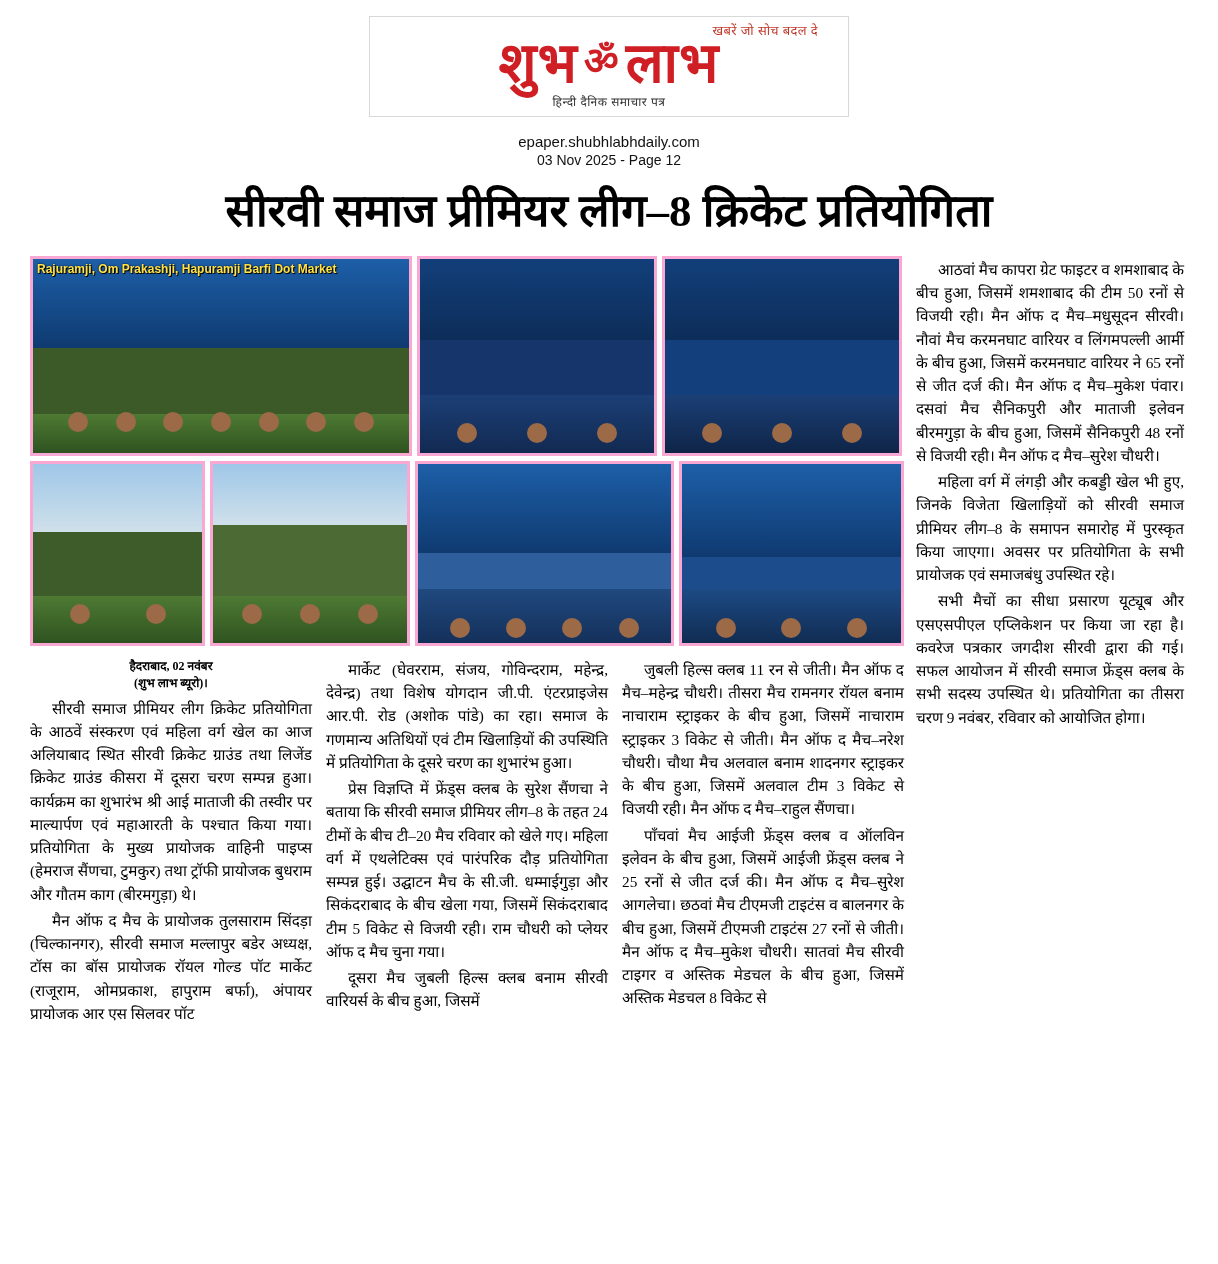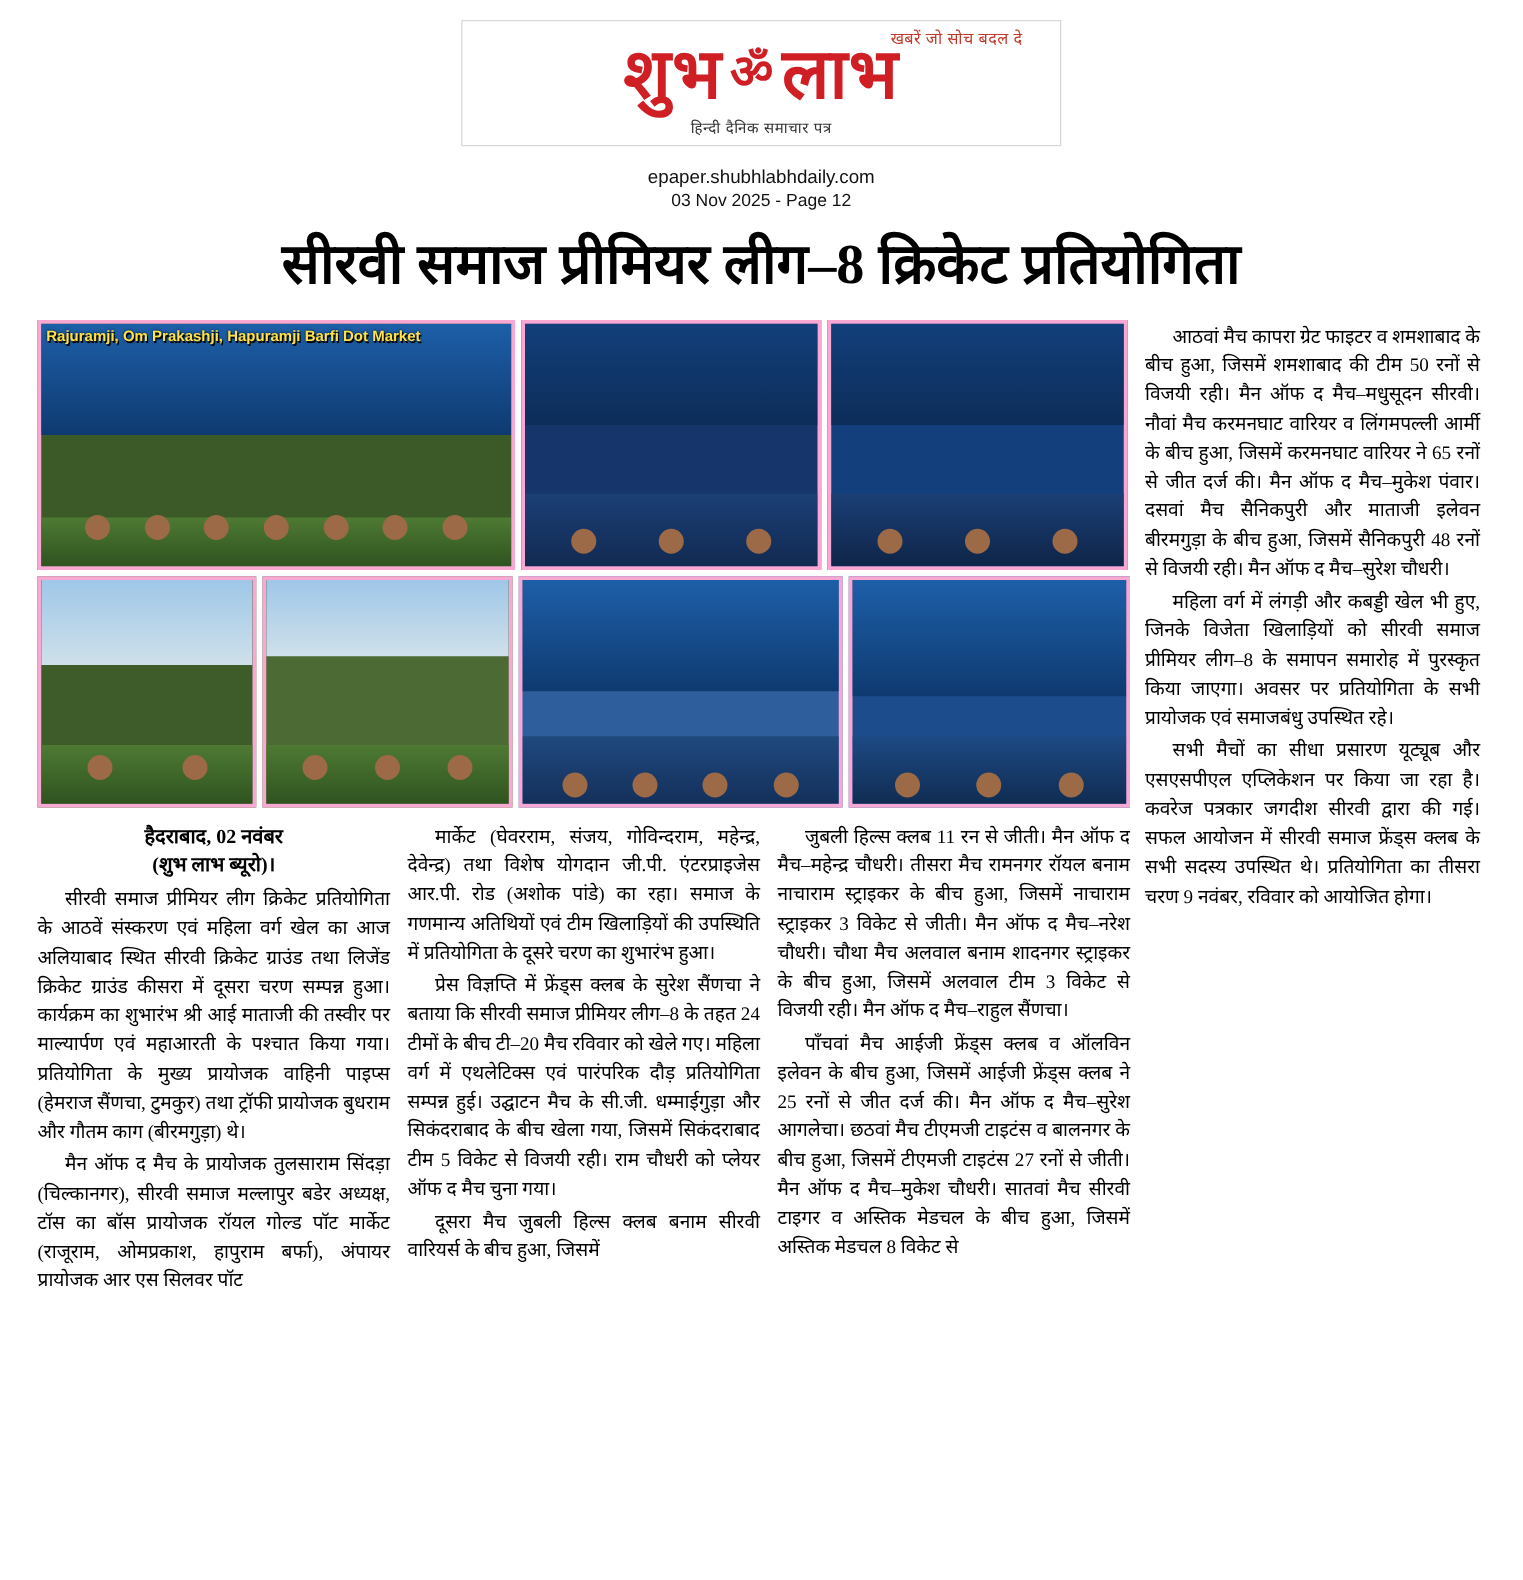--- a/index.html
+++ b/index.html
@@ -33,21 +33,21 @@
   .logo-tagline {
     font-family:"Liberation Sans", sans-serif;
     font-size:13px;
     color:#c0392b;
     text-align:right;
     padding-right:30px;
     letter-spacing:0.3px;
     margin-bottom:-4px;
   }
   .logo-main {
-    font-family:Liberation Mono, monospace;
+    font-family:Liberation Sans, sans-serif;
     font-size:56px;
     font-weight:bold;
     color:#cf1f25;
     line-height:1.0;
     letter-spacing:1px;
     display:flex;
     justify-content:center;
     align-items:center;
     gap:6px;
     text-align:center;
@@ -134,21 +134,21 @@
   .p::before { content:""; position:absolute; left:50%; top:-14px; transform:translateX(-50%);
                width:20px; height:20px; border-radius:50%; background:#9c6a47; }
   .p.a { background:#1c4f86; } .p.b { background:#2e2e2e; } .p.c { background:#8a1f2a; }
   .p.d { background:#3d6b3a; } .p.e { background:#243a6b; } .p.f { background:#5d5d5d; }
   .p.g { background:#c9c9c9; } .p.h { background:#7a5230; }
 
   
   .byline {
     font-family:"Liberation Serif", serif;
     font-weight:bold;
-    font-size:16px;
+    font-size:12px;
     text-align:center;
     line-height:1.45;
     margin-bottom:4px;
   }
   .cols3 {
     margin-top:12px;
     display:flex;
     gap:14px;
   }
   .col { width:282px; }

